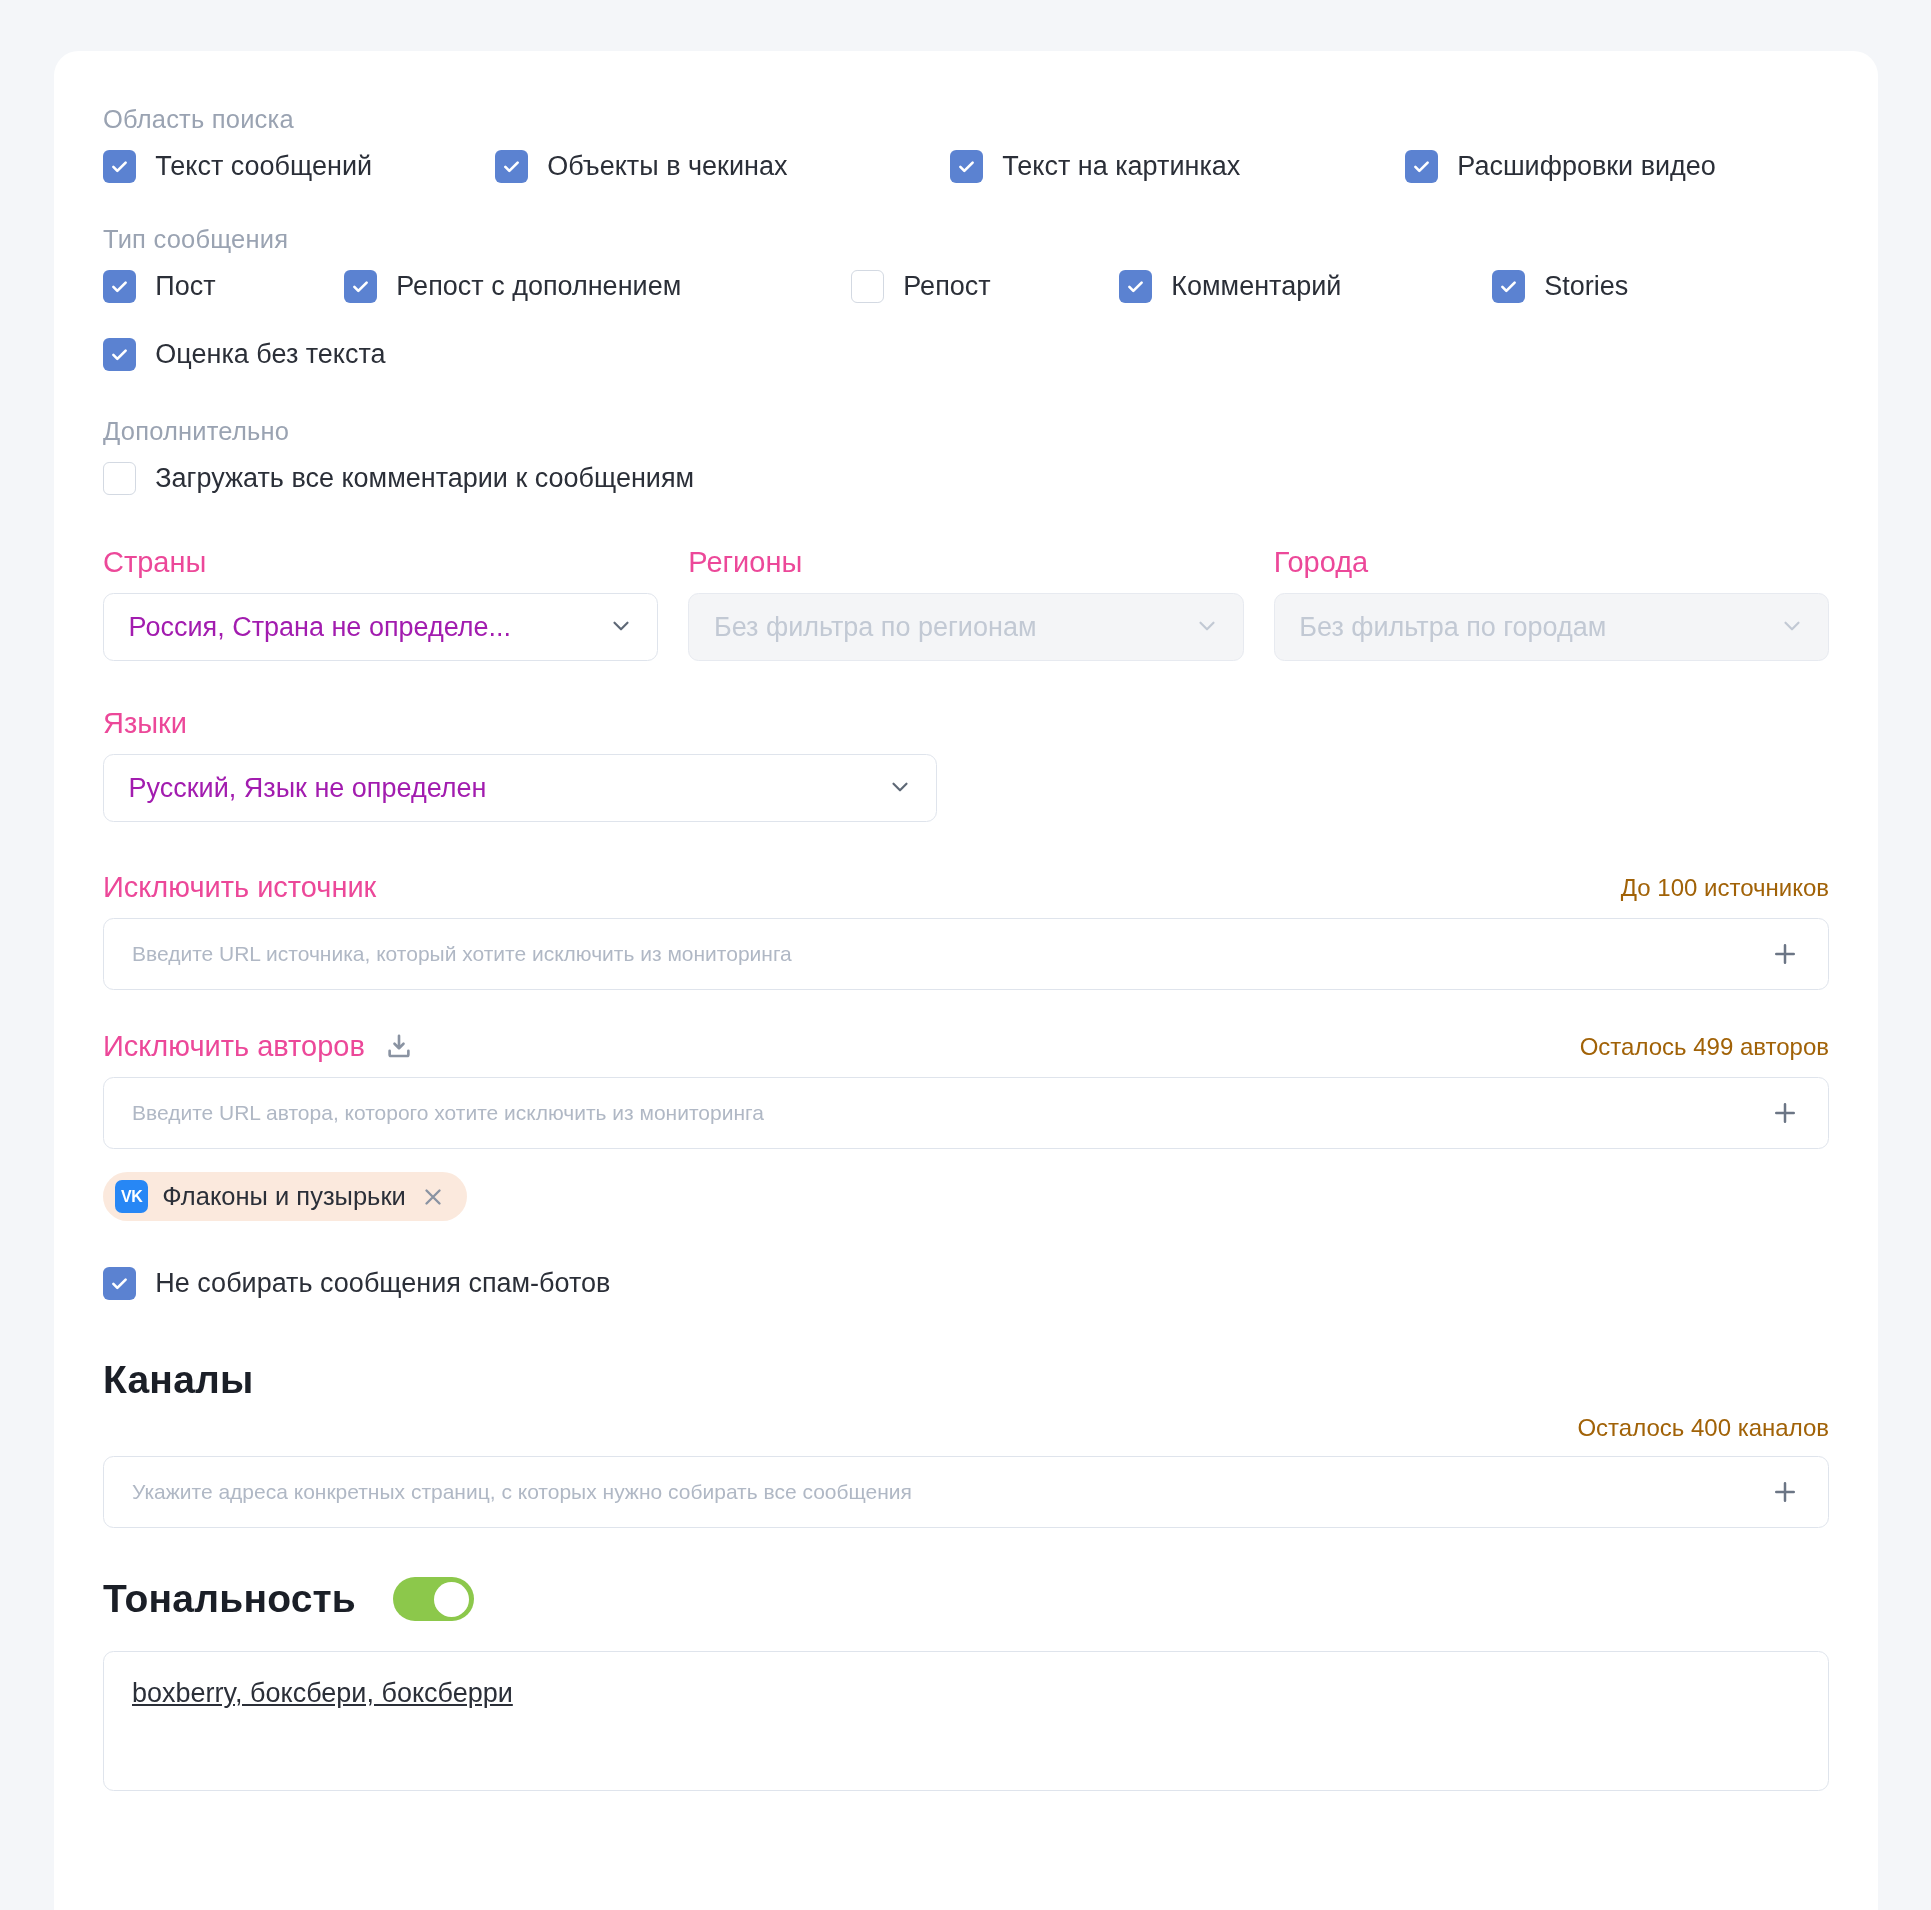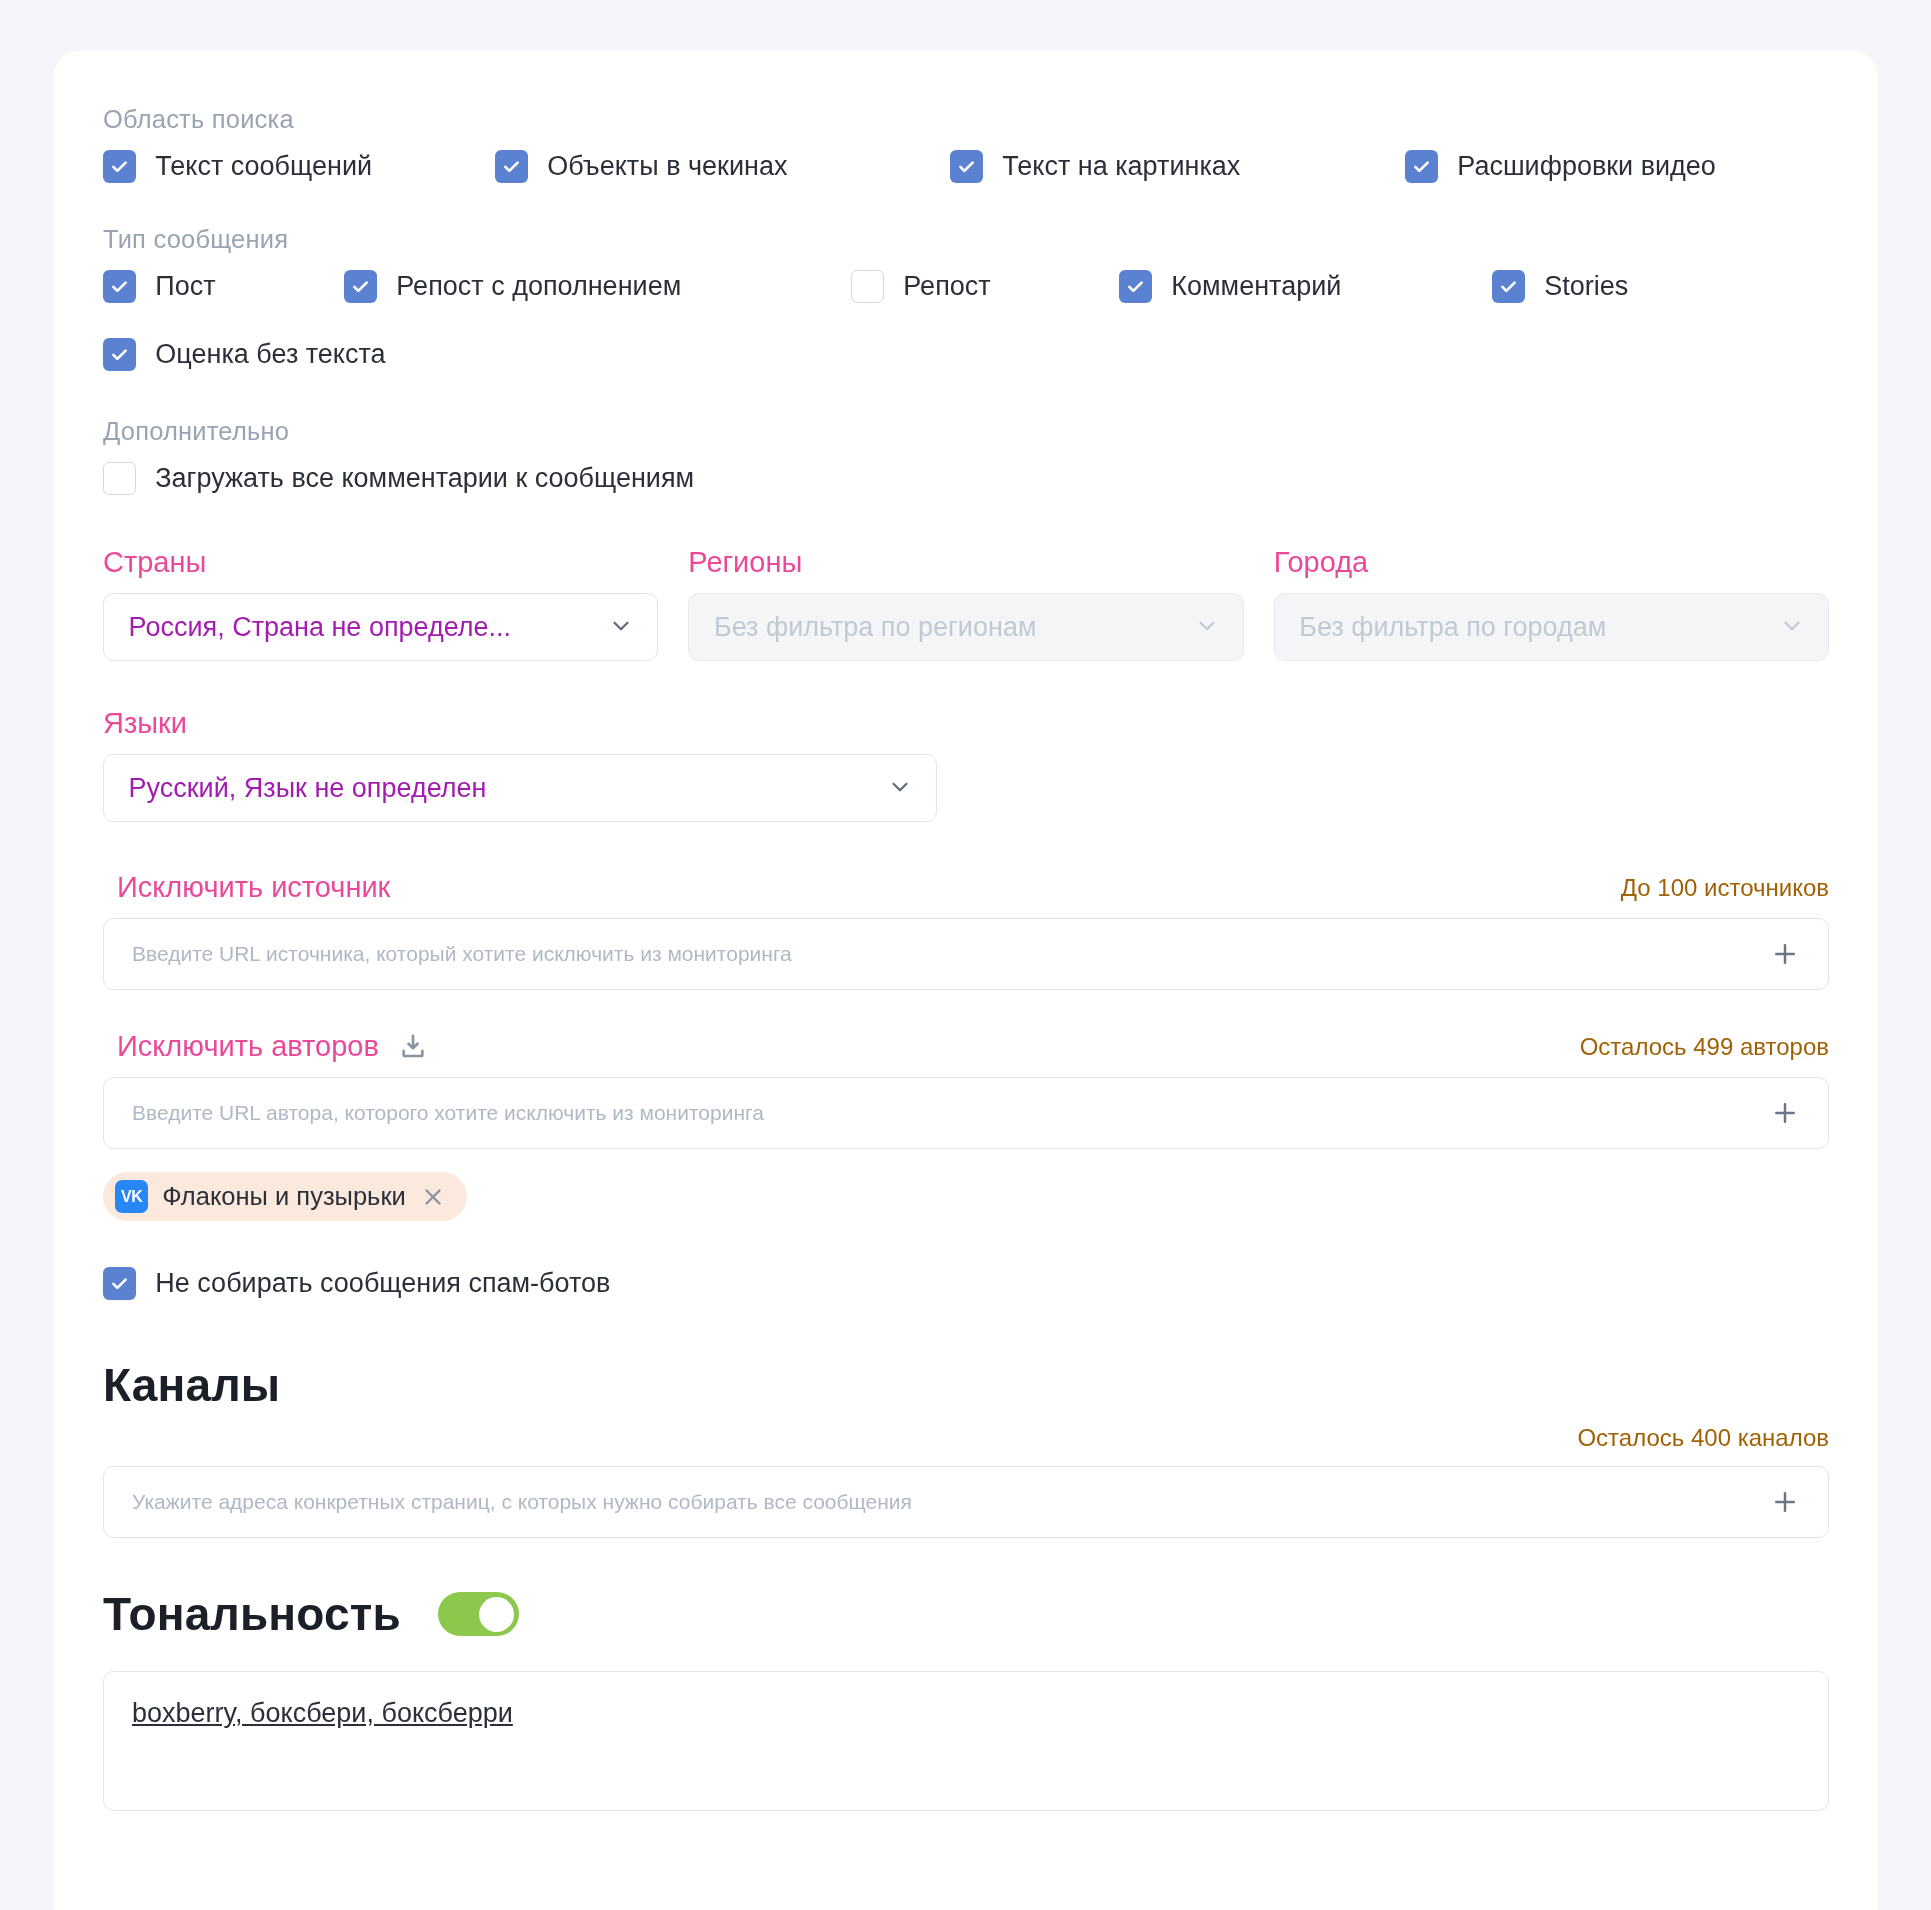--- a/index.html
+++ b/index.html
@@ -112,21 +112,20 @@
 
   .lang-wrap { width: 834px; margin-bottom: 49px; }
 
   
   .input-block { margin-bottom: 40px; }
   .input-head {
     display: flex;
     align-items: center;
     justify-content: space-between;
     margin-bottom: 14px;
-    margin-left: 14px;
   }
   .input-head-left { display: flex; align-items: center; gap: 19.3px; }
   .url-input {
     height: 72px;
     border: 1.8px solid #dfe4ec;
     border-radius: 10.5px;
     background: #ffffff;
     display: flex;
     align-items: center;
     padding: 0 26px 0 28px;
@@ -171,21 +170,21 @@
     letter-spacing: -0.4px;
     line-height: 1;
   }
   .chip-text { font-size: 25.5px; color: #2b2f38; white-space: nowrap; }
   .chip-x { cursor: pointer; display: flex; align-items: center; }
 
   .spam-row { display: flex; margin-top: 46px; margin-bottom: 58px; }
 
   
   .section-h {
-    font-size: 46px;
+    font-size: 39px;
     font-weight: bold;
     color: #1b1f27;
     letter-spacing: 0.2px;
   }
   .channels-head {
     display: flex;
     justify-content: flex-end;
     margin-top: 12.3px;
     margin-bottom: 14px;
   }

